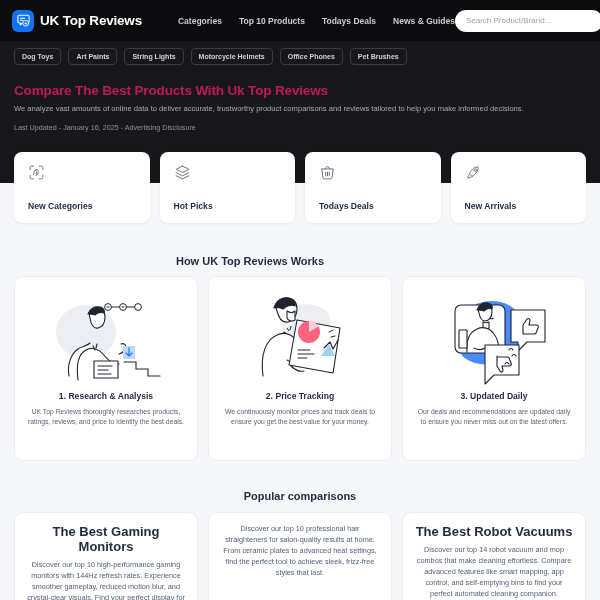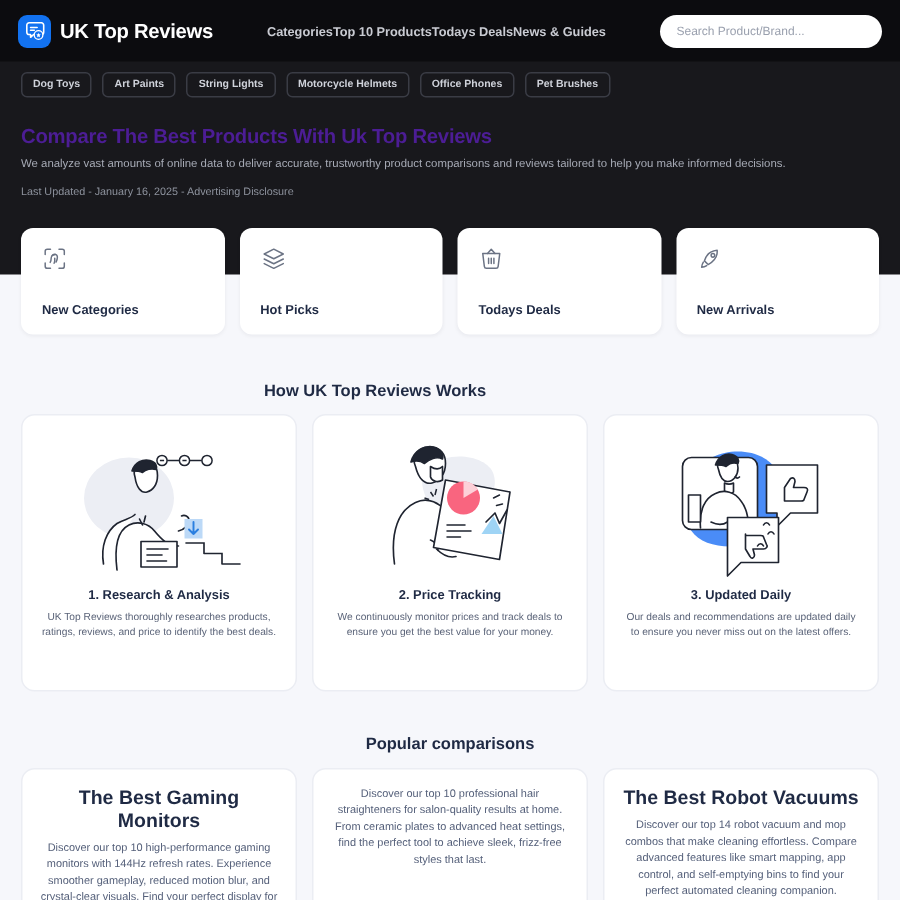--- a/index.html
+++ b/index.html
@@ -29,21 +29,21 @@
   .logo-box {
     width: 22px; height: 22px; border-radius: 6px;
     background: #1272f0;
     display: flex; align-items: center; justify-content: center;
     flex: 0 0 auto;
   }
   .brand-name {
     color: #ffffff; font-size: 13.5px; font-weight: 700; letter-spacing: -0.2px;
     white-space: nowrap;
   }
-  .nav-links { display: flex; align-items: center; gap: 0; margin-left: 36px; }
+  .nav-links { display: flex; align-items: center; gap: 17px; margin-left: 36px; }
   .nav-link {
     color: #c9cbd2; font-size: 8.5px; font-weight: 700; white-space: nowrap;
     cursor: pointer;
   }
   .search-wrap { margin-left: auto; }
   .search-input {
     width: 148px; height: 22px; border-radius: 11px; border: none;
     background: #ffffff; color: #1c2237;
     font-family: "Liberation Sans", sans-serif; font-size: 8px;
     padding: 0 11px; outline: none;
@@ -59,21 +59,21 @@
   .pill {
     border: 1px solid #3a3c45; border-radius: 4px;
     color: #cfd2da; font-size: 7px; font-weight: 600;
     padding: 4px 7px; white-space: nowrap; cursor: pointer;
     background: transparent;
   }
 
   
   .hero-text { position: absolute; left: 14px; top: 83px; width: 560px; }
   .hero-title {
-    color: #4c1d95; font-size: 13.5px; font-weight: 700; letter-spacing: -0.15px;
+    color: #be185d; font-size: 13.5px; font-weight: 700; letter-spacing: -0.15px;
     margin-bottom: 6px;
   }
   .hero-sub {
     color: #a7abb6; font-size: 7.6px; line-height: 1.35; margin-bottom: 9px;
   }
   .hero-meta { color: #8d929d; font-size: 7.2px; }
   .hero-meta .disclosure { cursor: pointer; }
 
   
   .feature-row {

